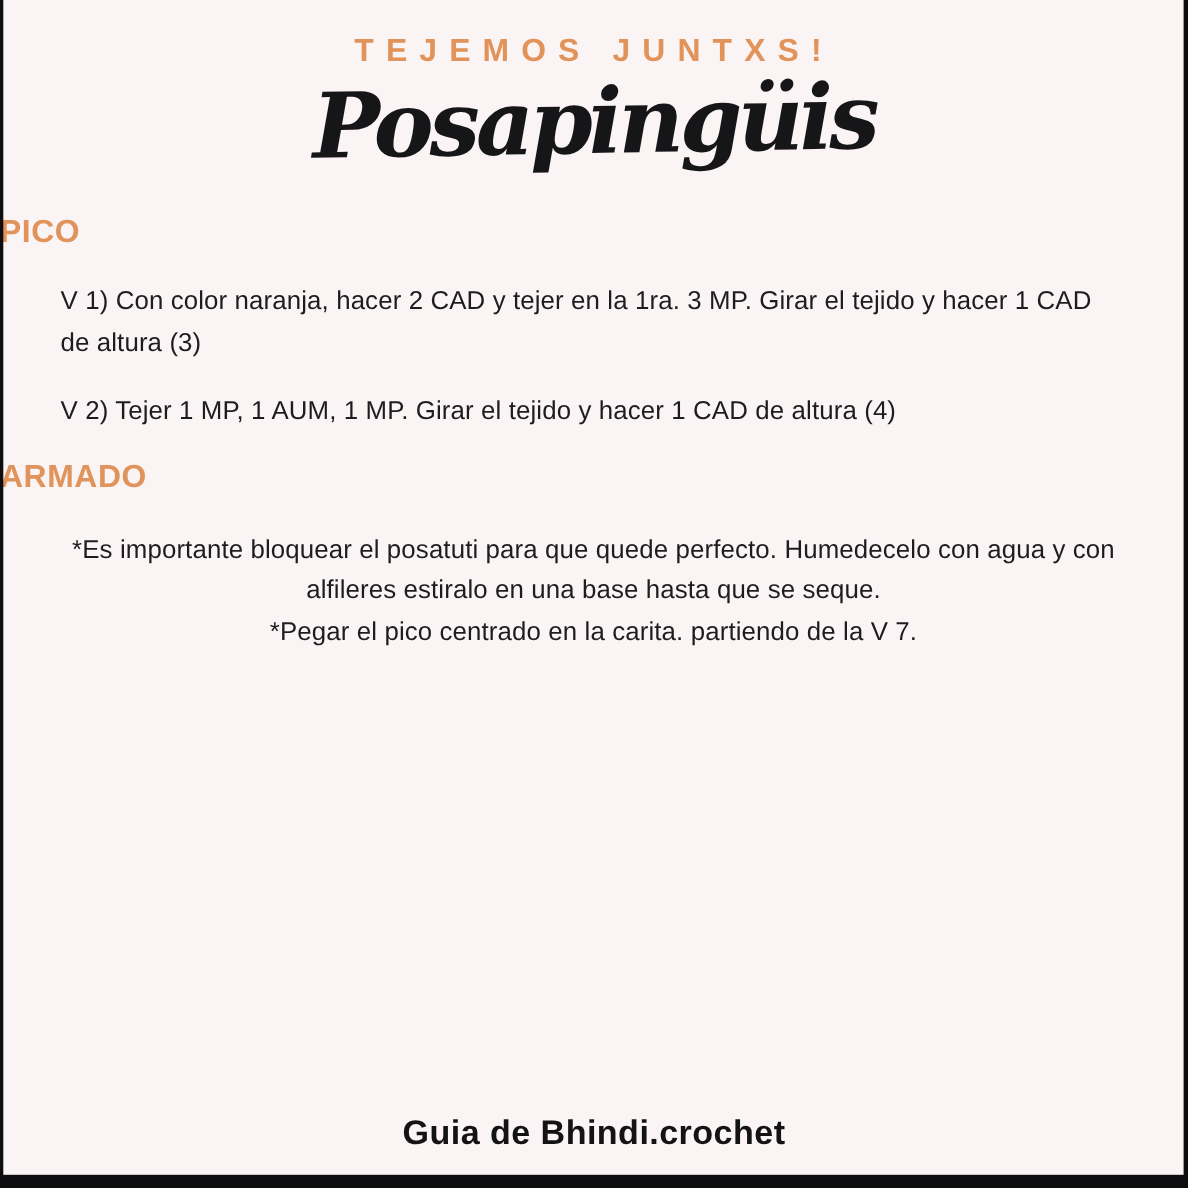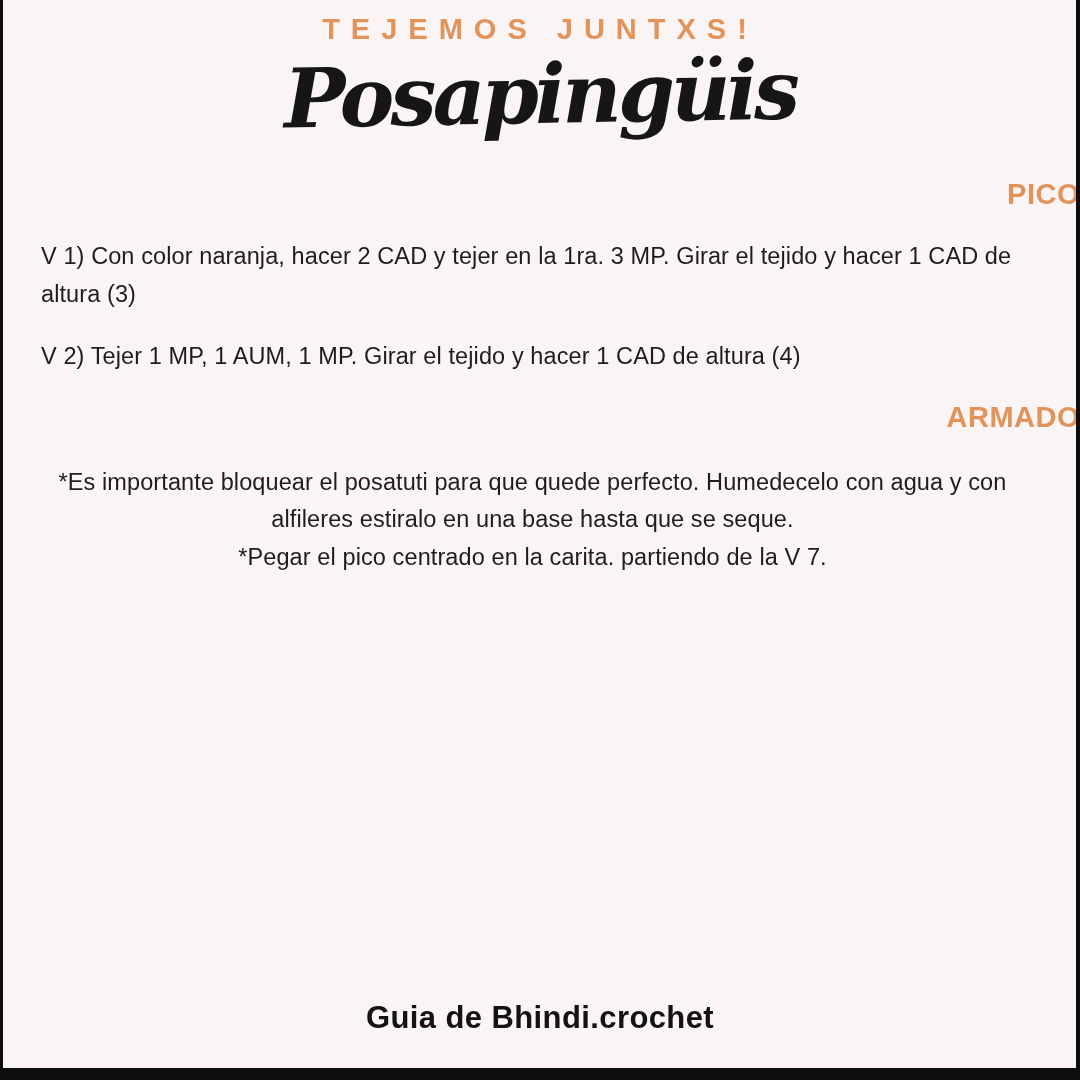--- a/index.html
+++ b/index.html
@@ -32,21 +32,21 @@
     background: #0e0e10;
   }
   .edge-bottom {
     position: absolute; left: 0; bottom: 0;
     width: 100%; height: 12px;
     background: #0e0e10;
   }
   
   .brand {
     margin: 0;
-    padding-top: 13px;
+    padding-top: 30px;
     text-align: center;
     color: #e2935a;
     font-size: 29px;
     font-weight: 700;
     letter-spacing: 11px;
   }
   .script-title {
     margin: 0;
     margin-top: -2px;
     text-align: center;
@@ -55,50 +55,50 @@
     font-weight: 700;
     font-size: 82px;
     line-height: 100px;
     letter-spacing: -4px;
     color: #161618;
     transform: rotate(-1deg);
   }
   
   .section-heading {
     margin: 0;
-    text-align: right;
+    text-align: left;
     color: #e0945c;
     font-size: 29px;
     font-weight: 700;
     letter-spacing: 0.5px;
   }
   .heading-pico { margin-top: 34px; }
   .heading-armado { }
   
   .body-copy {
-    padding: 0 56px 0 41px;
+    padding: 0 56px 0 55px;
     font-size: 23.5px;
     line-height: 37.5px;
     letter-spacing: 0.1px;
     font-weight: 500;
     color: #1d1c1e;
   }
   .pico-copy { margin-top: 27px; }
   .pico-copy p {
     margin: 0 0 25px 0;
   }
   .armado-copy { margin-top: 30px; text-align: center; }
   .armado-copy p {
     margin: 0;
   }
   
   .footer {
     position: absolute;
     left: 0;
-    bottom: 44px;
+    bottom: 32px;
     width: 100%;
     text-align: center;
     font-size: 31px;
     font-weight: 700;
     letter-spacing: 0.4px;
     color: #131315;
   }
 </style>
 </head>
 <body>

